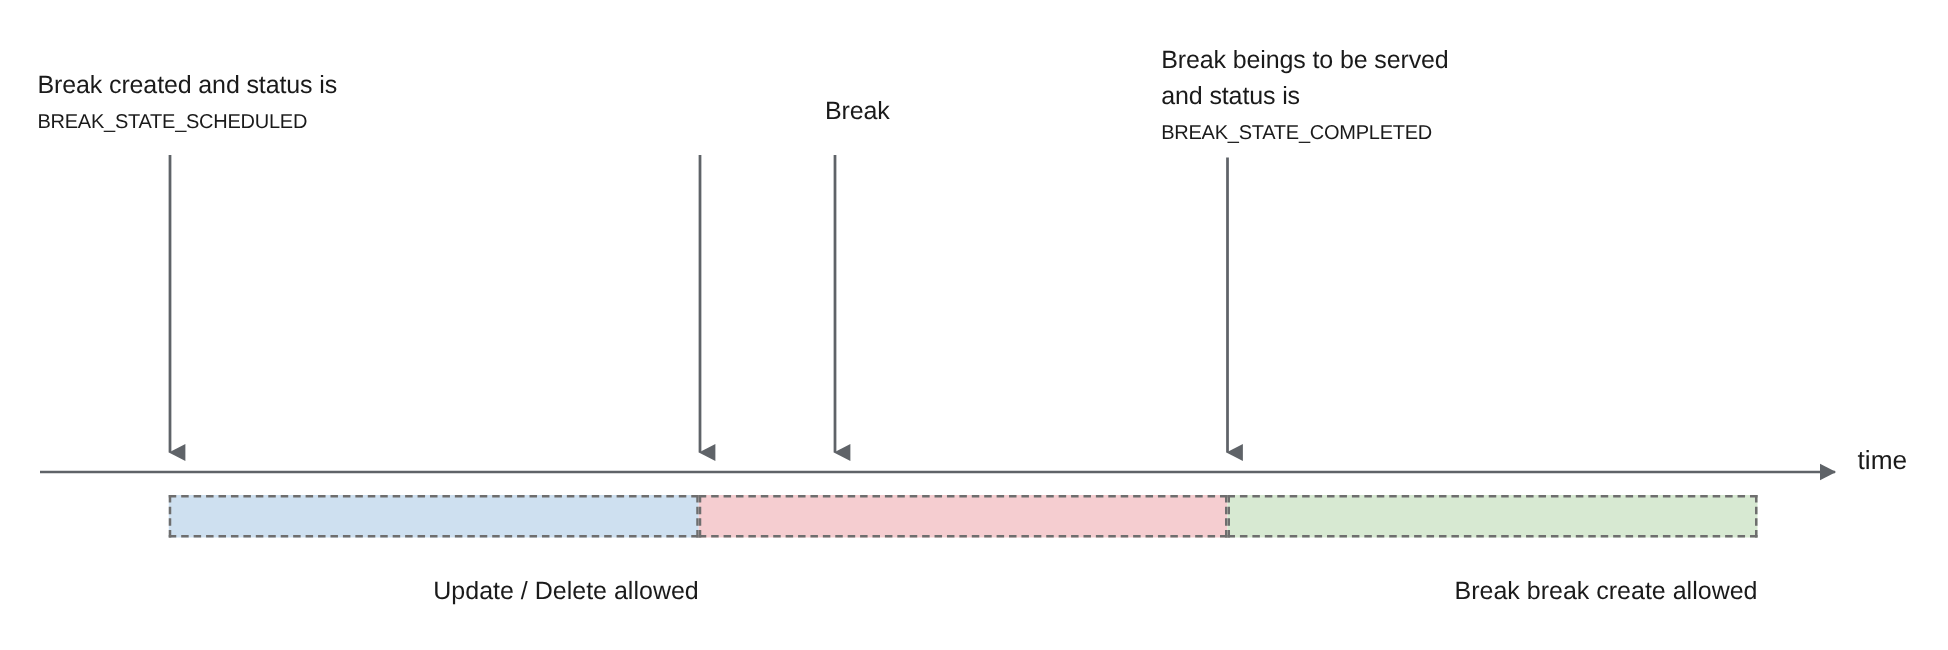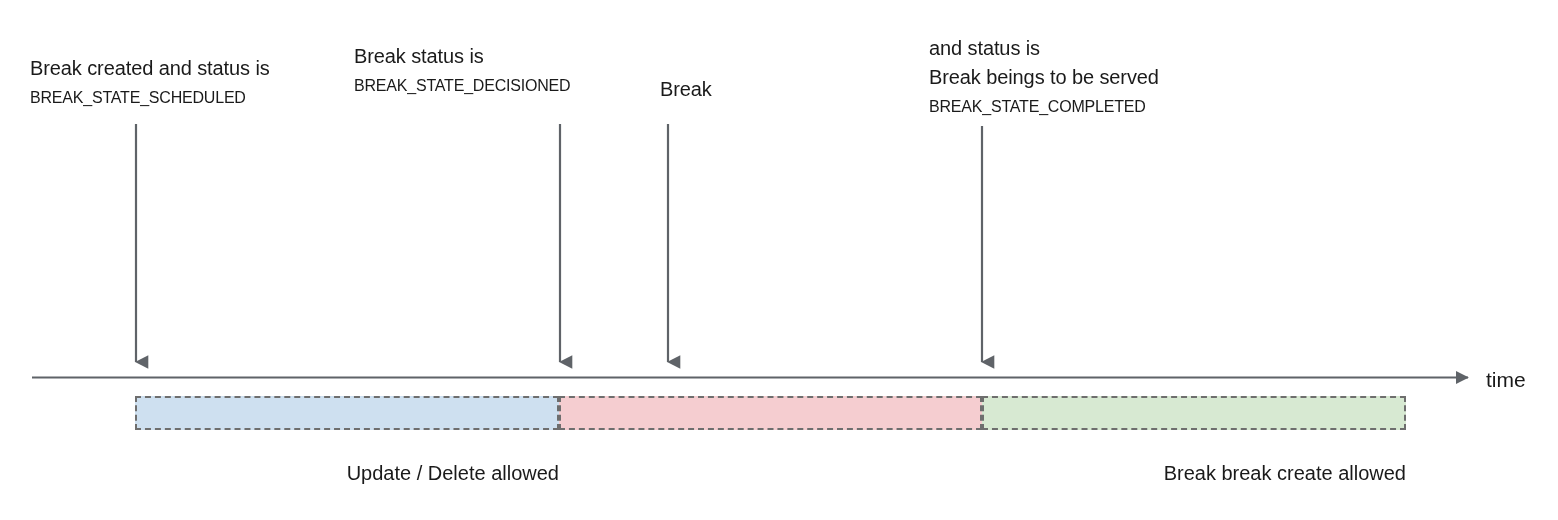--- a/index.html
+++ b/index.html
@@ -52,21 +52,21 @@
     left: 0;
     top: 0;
     width: 1558px;
     height: 520px;
   }
 
   
   #time-label {
     position: absolute;
     left: 1486px;
-    top: 367px;
+    top: 356px;
     font-size: 21px;
     line-height: 25px;
     color: #1a1a1a;
   }
 
   
   .phase-bar {
     position: absolute;
     top: 396px;
     height: 34px;
@@ -88,32 +88,28 @@
 </head>
 <body>
 
 <div id="diagram">
 
   <div class="annotation" id="annotation-0">
     <span class="plain">Break created and status is</span>
     <span class="code">BREAK_STATE_SCHEDULED</span>
   </div>
 
-  <div class="annotation" id="annotation-1">
-    <span class="plain">Break status is</span>
-    <span class="code">BREAK_STATE_DECISIONED</span>
-  </div>
 
   <div class="annotation" id="annotation-2">
     <span class="plain">Break</span>
   </div>
 
   <div class="annotation" id="annotation-3">
+    <span class="plain">Break beings to be served</span>
     <span class="plain">and status is</span>
-    <span class="plain">Break beings to be served</span>
     <span class="code">BREAK_STATE_COMPLETED</span>
   </div>
 
   <svg id="vector-layer" viewBox="0 0 1558 520" xmlns="http://www.w3.org/2000/svg">
     <defs>
       <marker id="head-down" viewBox="0 0 10 10" refX="5" refY="9" markerWidth="7" markerHeight="7" orient="auto">
         <path d="M 0.6 1 L 9.4 1 L 5 9.6 z" fill="#5f6368"></path>
       </marker>
       <marker id="head-right" viewBox="0 0 10 10" refX="9" refY="5" markerWidth="7.5" markerHeight="7.5" orient="auto">
         <path d="M 1 0.6 L 1 9.4 L 9.6 5 z" fill="#5f6368"></path>

